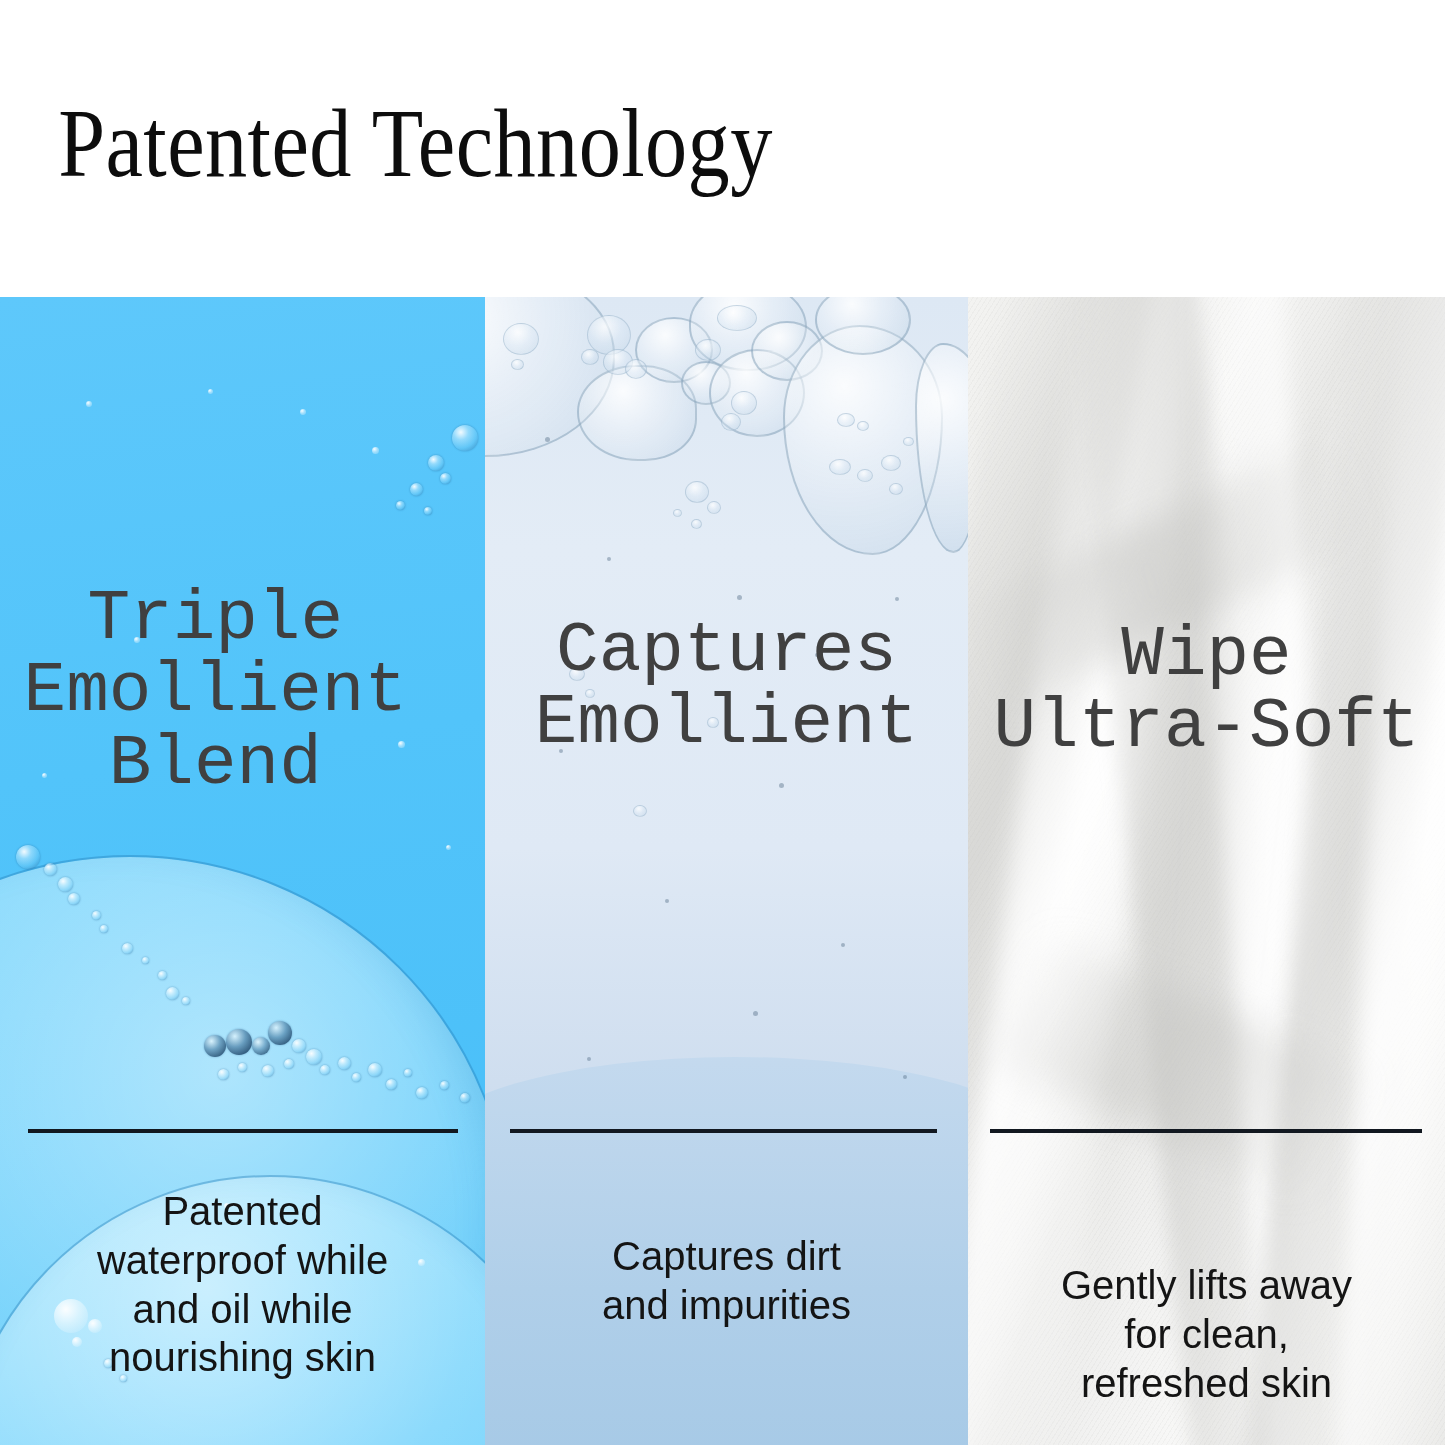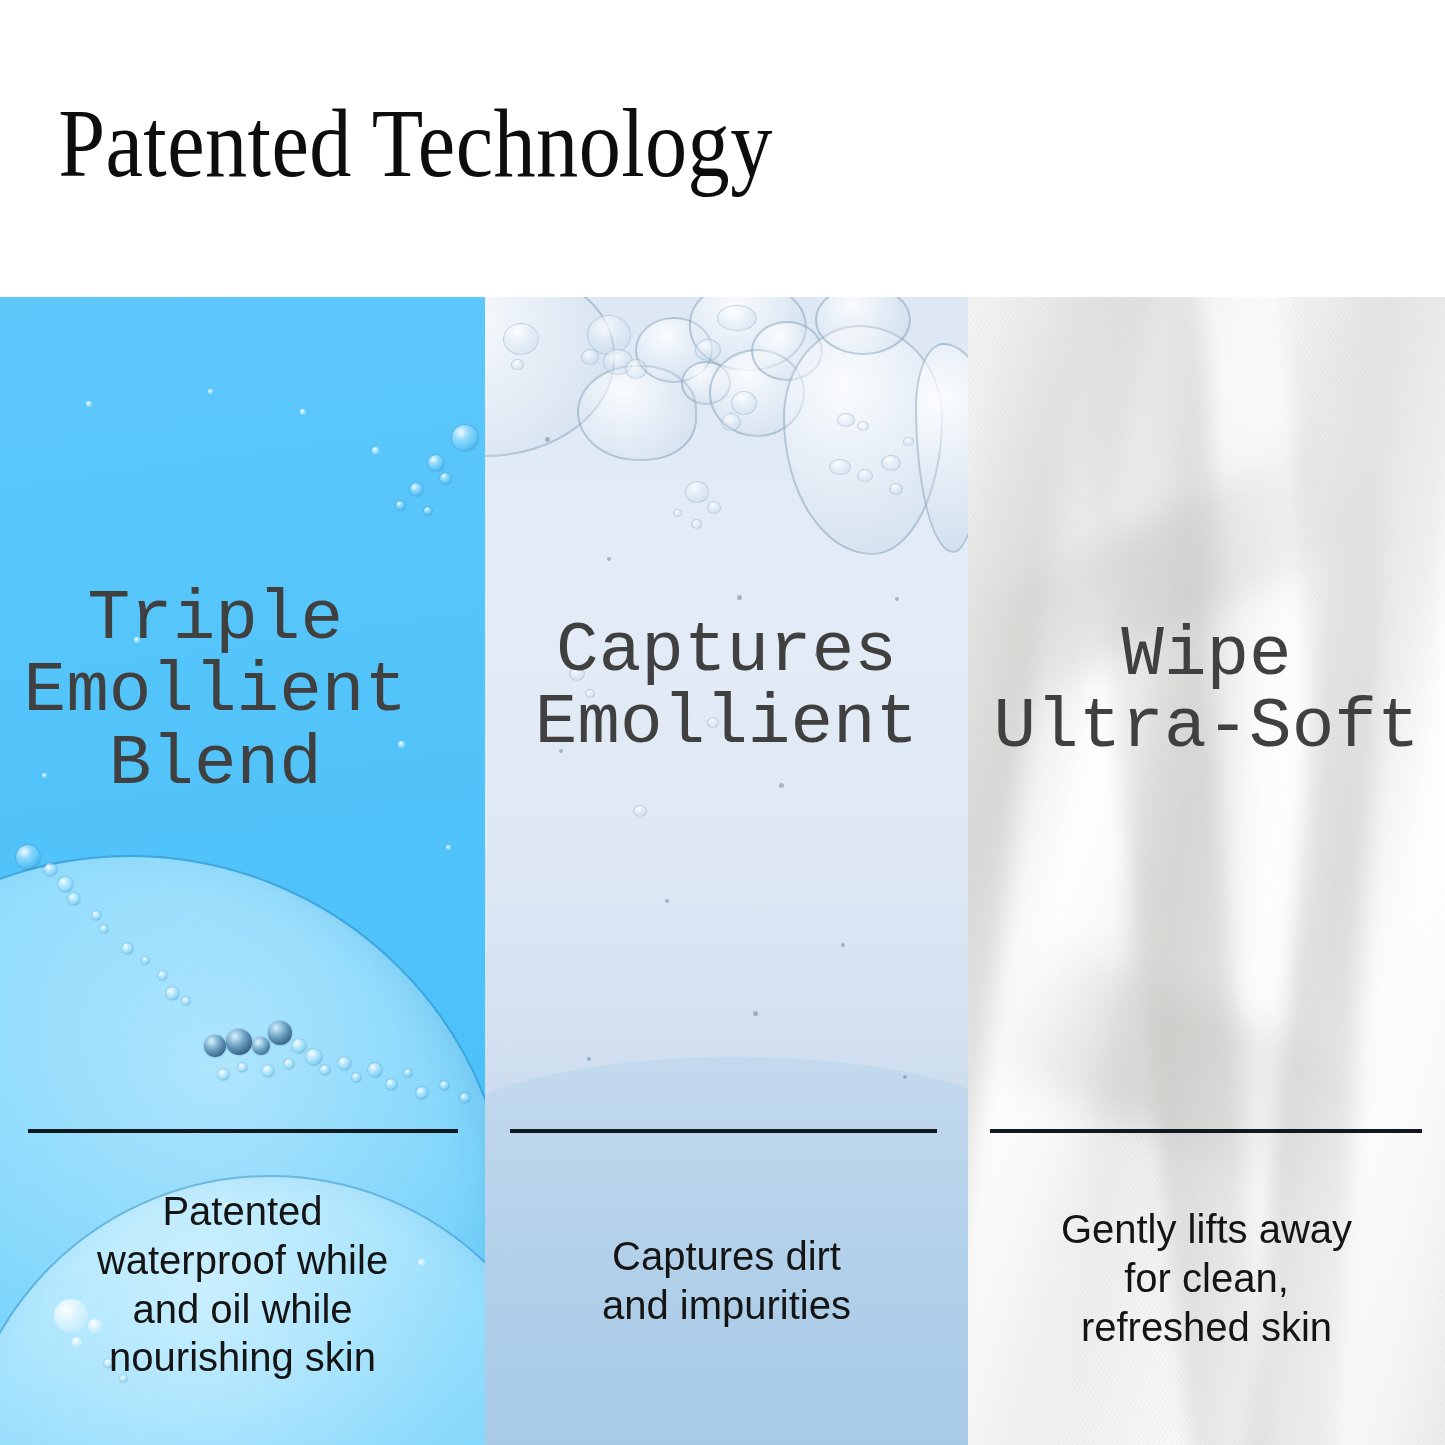--- a/index.html
+++ b/index.html
@@ -211,21 +211,21 @@
     font-family:"Liberation Sans", sans-serif;
     font-size:40px;
     font-weight:400;
     color:#141414;
     line-height:1.22;
     text-align:center;
     z-index:6;
   }
   .b-1 { top:890px; padding:0 14px; }
   .b-2 { top:935px; padding:0 28px; }
-  .b-3 { top:908px; padding:0 16px; }
+  .b-3 { top:964px; padding:0 16px; }
 </style>
 </head>
 <body>
 
 <div id="page">
 
   <div class="header">
     <div class="header-title">Patented Technology</div>
   </div>
 

